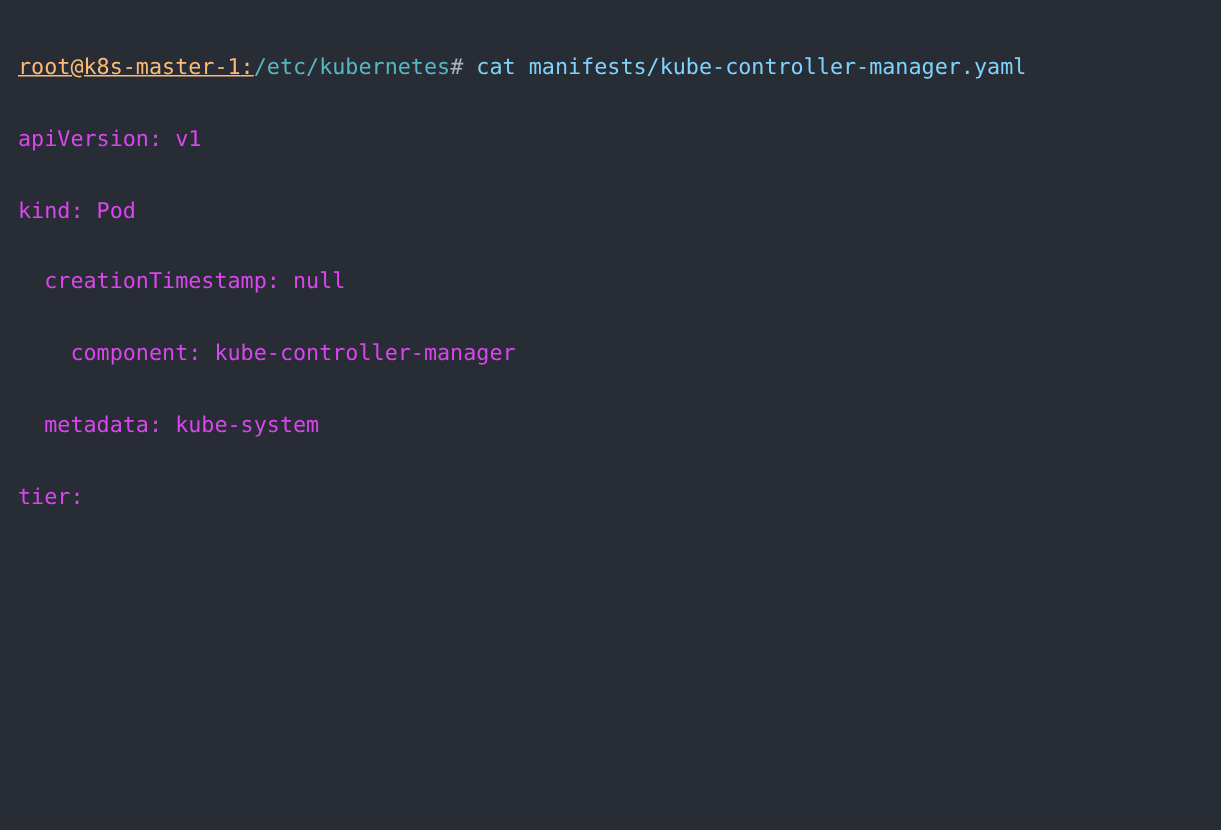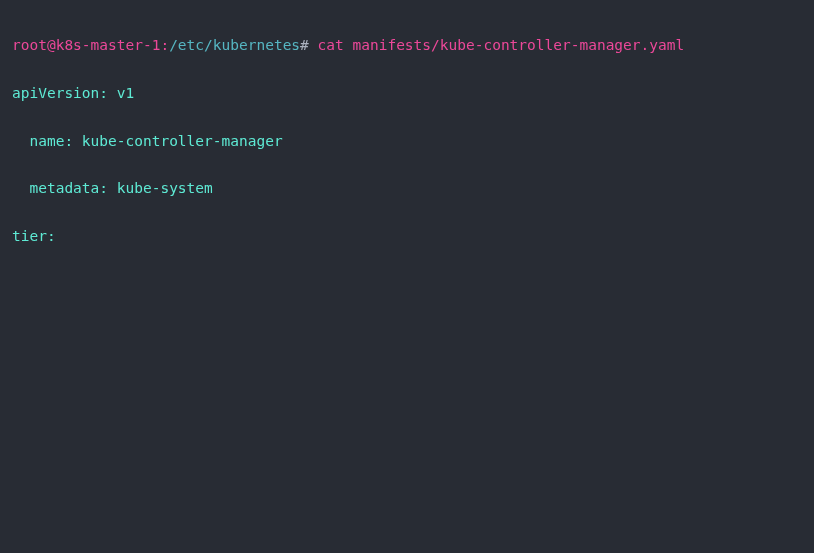--- a/index.html
+++ b/index.html
@@ -15,42 +15,45 @@
       color: #abb2bf;
       padding: 10px 12px;
       width: 814px;
       height: 553px;
       overflow: hidden;
     }
     .terminal {
       white-space: pre;
     }
     .prompt-user {
-      color: #ec4899;
+      color: #fdba74;
+      text-decoration: underline;
     }
     .prompt-path {
       color: #56b6c2;
     }
     .prompt-symbol {
       color: #abb2bf;
     }
     .command {
-      color: #ec4899;
+      color: #7dd3fc;
     }
     .output {
-      color: #5eead4;
+      color: #d946ef;
     }
   </style>
 </head>
 <body>
 
 <div class="terminal">
 <div><span class="prompt-user">root@k8s-master-1</span><span class="prompt-user">:</span><span class="prompt-path">/etc/kubernetes</span><span class="prompt-symbol">#</span><span> </span><span class="command">cat manifests/kube-controller-manager.yaml</span></div>
 <div class="output">apiVersion: v1</div>
-<div class="output">  name: kube-controller-manager</div>
+<div class="output">kind: Pod</div>
+<div class="output">  creationTimestamp: null</div>
+<div class="output">    component: kube-controller-manager</div>
 <div class="output">  metadata: kube-system</div>
 <div class="output">tier:</div>
 
 
 
 
 
 
 
 

